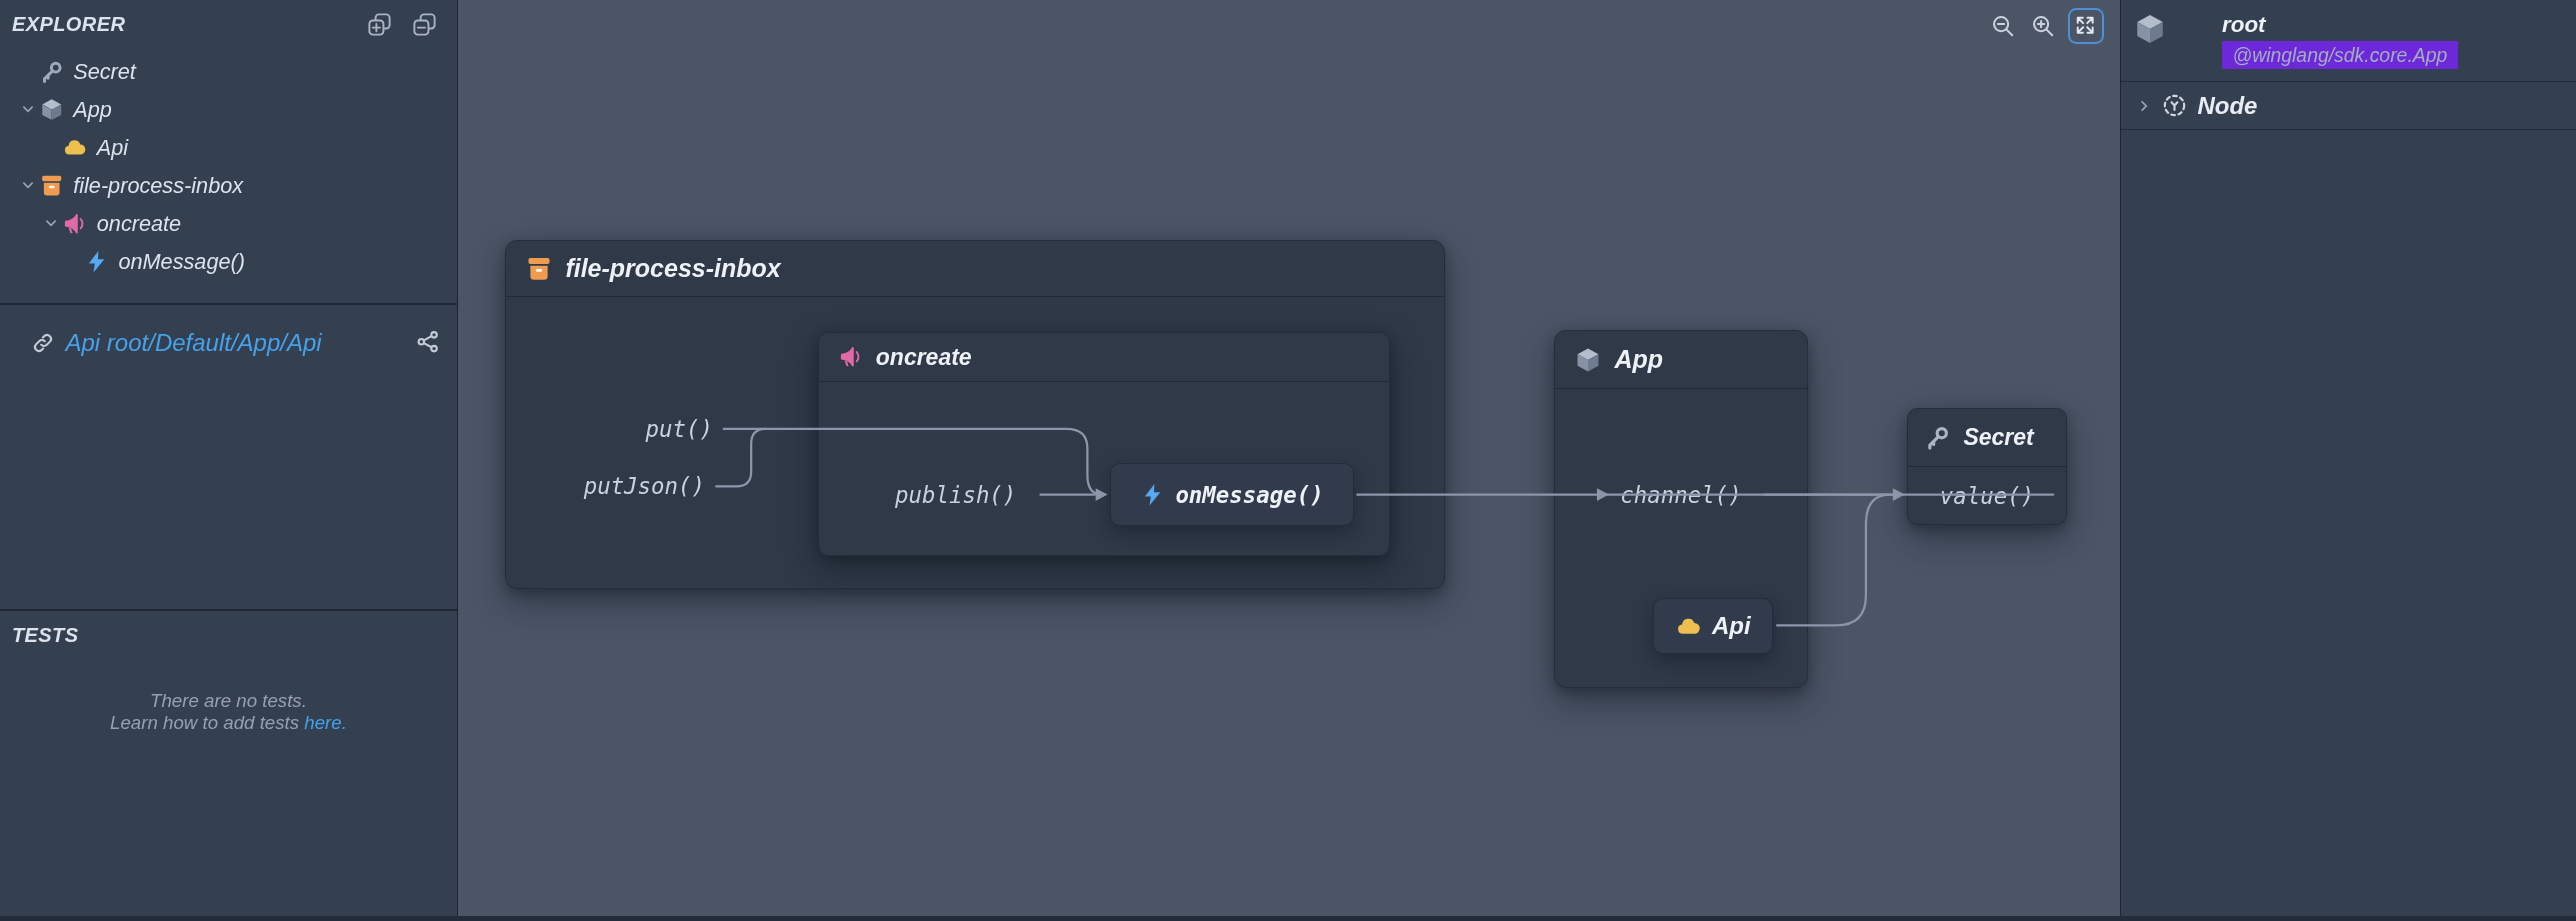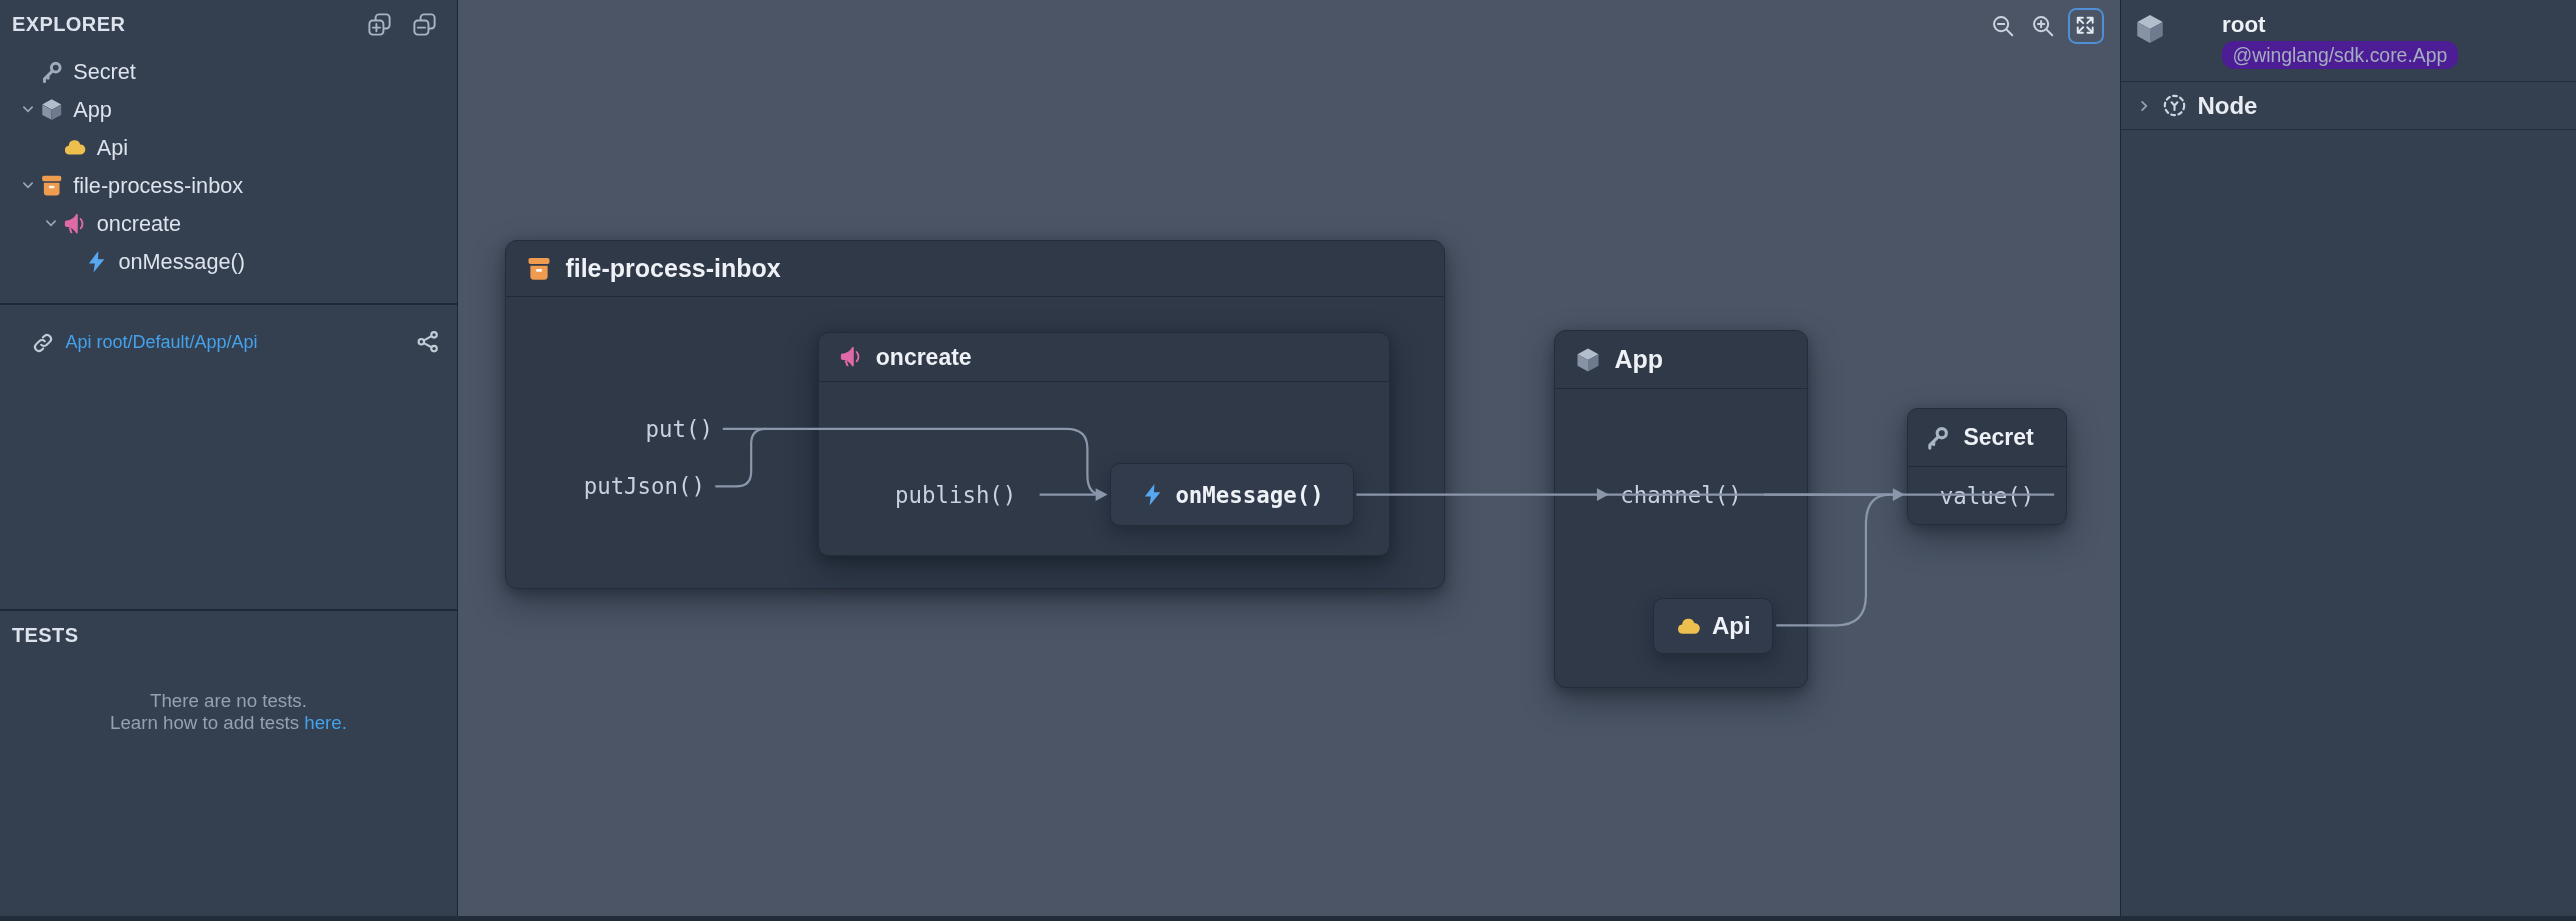--- a/index.html
+++ b/index.html
@@ -1,19 +1,19 @@
 <!DOCTYPE html>
 <html style="font-size:12px"><head>
 <meta charset="utf-8">
 <style>
   * { margin:0; padding:0; box-sizing:border-box; }
   html,body { background:#232c3b; }
   .app {
     position:relative; width:2576px; height:922px; overflow:hidden;
-    font-family:"Liberation Sans", sans-serif; background:#4b5566;
+    font-family:"Liberation Sans", sans-serif; background:#4b5566;font-style:italic;
   }
   
   .sidebar-left {
     position:absolute; left:0; top:0; bottom:6px; width:458px;
     background:#343f50; border-right:1.5px solid #1d2532;
   }
   .pane { position:absolute; left:0; right:0; }
   .pane-explorer { top:0; height:303px; }
   .pane-endpoints { top:303px; height:306px; border-top:2.2px solid #1f2836; }
   .pane-tests { top:609px; bottom:0; border-top:2.2px solid #1f2836; }
@@ -33,21 +33,21 @@
   .tree-row.lvl1 { padding-left:40px; }
   .tree-row.lvl2 { padding-left:84px; }
   .chev { width:22.4px; height:22.4px; display:inline-flex; align-items:center; justify-content:center; flex:none; }
   .chev svg { width:18px; height:18px; }
   .ticon { width:25.4px; height:25.4px; display:inline-flex; flex:none; margin-right:9px; }
   .ticon svg { width:100%; height:100%; }
   .tlabel { font-size:21.7px; color:#dde3ec; white-space:nowrap; }
 
   .endpoint-row { position:relative; display:flex; align-items:center; margin-top:21px; padding-left:31px; height:33px; }
   .endpoint-row .ticon { width:24px; height:24px; margin-right:10.5px; }
-  .endpoint-label { font-size:18px; color:#45a2ea; cursor:pointer; }
+  .endpoint-label { font-size:24px; color:#45a2ea; cursor:pointer; }
   .share-btn { position:absolute; right:16.4px; top:3px; width:25.4px; height:25.4px; cursor:pointer; }
   .share-btn svg { width:100%; height:100%; }
 
   .tests-empty { margin-top:31px; text-align:center; font-size:18.7px; line-height:21.7px; color:#96a0b0; }
   .tests-empty a { color:#45a2ea; text-decoration:none; cursor:pointer; }
 
   
   .canvas {
     position:absolute; left:459px; top:0; width:1661px; bottom:6px;
     background:#4b5566; overflow:hidden;
@@ -91,22 +91,22 @@
 
   
   .sidebar-right {
     position:absolute; right:0; top:0; bottom:6px; width:456px;
     background:#343f50; border-left:1.5px solid #1d2532;
   }
   .root-block { display:flex; padding:10.5px 13.4px 12px 12px; border-bottom:1.5px solid #232c3b;gap:43px; }
   .root-block .nicon { display:inline-flex; margin-right:12px; margin-top:1.5px; }
   .root-title { font-size:22.4px; font-weight:700; color:#eef1f6; line-height:27px; }
   .root-badge {
-    display:inline-block; margin-top:3.7px; background:#4c1d95; color:#a3aec0;
-    font-size:19.4px; line-height:28px; padding:0 10.5px; border-radius:12px; white-space:nowrap;
+    display:inline-block; margin-top:3.7px; background:#6d28d9; color:#a3aec0;
+    font-size:19.4px; line-height:28px; padding:0 10.5px; border-radius:1px; white-space:nowrap;
   }
   .node-row {
     display:flex; align-items:center; height:48px; padding-left:10.5px;
     border-bottom:1.5px solid #232c3b; cursor:pointer;
   }
   .node-row .chev { width:25.4px; }
   .node-row .nicon { display:inline-flex; margin:0 9px 0 4.5px; }
   .node-row-label { font-size:24px; font-weight:600; color:#e9edf3; }
 
   .bottom-bar { position:absolute; left:0; right:0; bottom:0; height:6px; background:#232c3b; z-index:30; }

